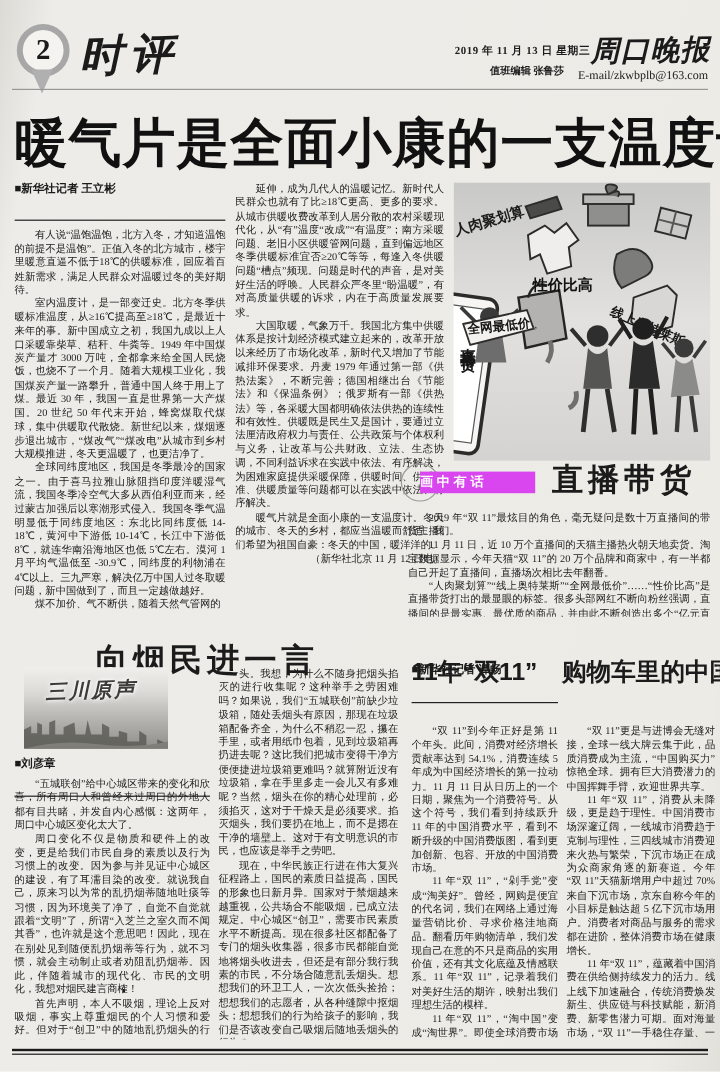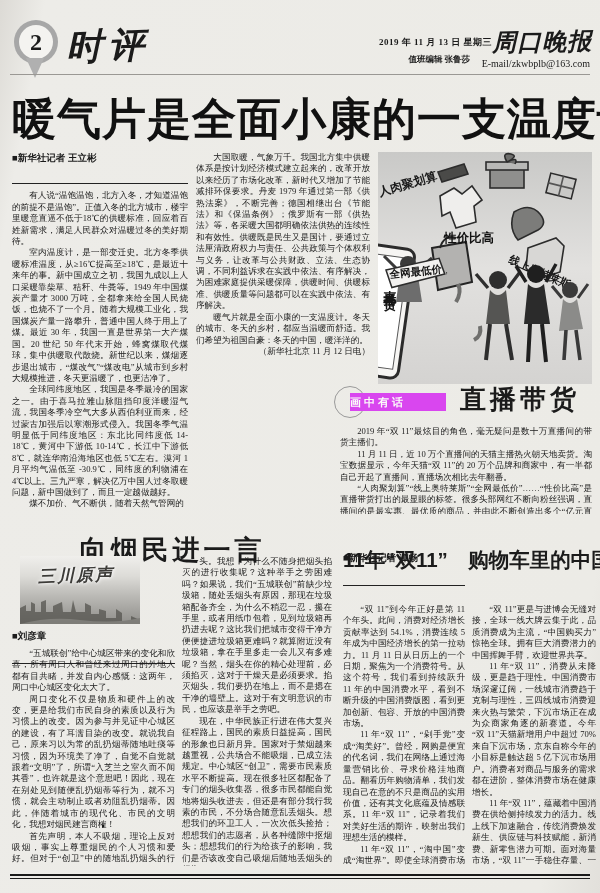--- a/index.html
+++ b/index.html
@@ -117,20 +117,21 @@
   <div class="byline">■新华社记者 王立彬</div>
   <div>
       <p>有人说“温饱温饱，北方入冬，才知道温饱的前提不是温饱”。正值入冬的北方城市，楼宇里暖意直逼不低于18℃的供暖标准，回应着百姓新需求，满足人民群众对温暖过冬的美好期待。</p>
       <p>室内温度计，是一部变迁史。北方冬季供暖标准温度，从≥16℃提高至≥18℃，是最近十来年的事。新中国成立之初，我国九成以上人口采暖靠柴草、秸秆、牛粪等。1949 年中国煤炭产量才 3000 万吨，全都拿来给全国人民烧饭，也烧不了一个月。随着大规模工业化，我国煤炭产量一路攀升，普通中国人终于用上了煤。最近 30 年，我国一直是世界第一大产煤国。20 世纪 50 年代末开始，蜂窝煤取代煤球，集中供暖取代散烧。新世纪以来，煤烟逐步退出城市，“煤改气”“煤改电”从城市到乡村大规模推进，冬天更温暖了，也更洁净了。</p>
       <p>全球同纬度地区，我国是冬季最冷的国家之一。由于喜马拉雅山脉阻挡印度洋暖湿气流，我国冬季冷空气大多从西伯利亚而来，经过蒙古加强后以寒潮形式侵入。我国冬季气温明显低于同纬度地区：东北比同纬度低 14-18℃，黄河中下游低 10-14℃，长江中下游低 8℃，就连华南沿海地区也低 5℃左右。漠河 1 月平均气温低至 -30.9℃，同纬度的利物浦在 4℃以上。三九严寒，解决亿万中国人过冬取暖问题，新中国做到了，而且一定越做越好。</p>
       <p>煤不加价、气不断供，随着天然气管网的</p>
     </div>
 </div>
 <div class="abs col m-col2">
   <div>
+      <p>延伸，成为几代人的温暖记忆。新时代人民群众也就有了比≥18℃更高、更多的要求。从城市供暖收费改革到人居分散的农村采暖现代化，从“有”温度“改成”“有温度”；南方采暖问题、老旧小区供暖管网问题，直到偏远地区冬季供暖标准宜否≥20℃等等，每逢入冬供暖问题“槽点”频现。问题是时代的声音，是对美好生活的呼唤。人民群众严冬里“盼温暖”，有对高质量供暖的诉求，内在于高质量发展要求。</p>
       <p>大国取暖，气象万千。我国北方集中供暖体系是按计划经济模式建立起来的，改革开放以来经历了市场化改革，新时代又增加了节能减排环保要求。丹麦 1979 年通过第一部《供热法案》，不断完善；德国相继出台《节能法》和《保温条例》；俄罗斯有一部《供热法》等，各采暖大国都明确依法供热的连续性和有效性。供暖既是民生又是国计，要通过立法厘清政府权力与责任、公共政策与个体权利与义务，让改革与公共财政、立法、生态协调，不同利益诉求在实践中依法、有序解决，为困难家庭提供采暖保障，供暖时间、供暖标准、供暖质量等问题都可以在实践中依法、有序解决。</p>
       <p>暖气片就是全面小康的一支温度计。冬天的城市、冬天的乡村，都应当温暖而舒适。我们希望为祖国自豪：冬天的中国，暖洋洋的。</p>
     </div>
   <p class="dateline">（新华社北京 11 月 12 日电）</p>
 </div>
 
 <div class="abs cartoon">
   <svg width="214" height="232" viewBox="0 0 214 232">
     <defs>
       <linearGradient id="bgGrad" x1="0" y1="0" x2="0" y2="1">

